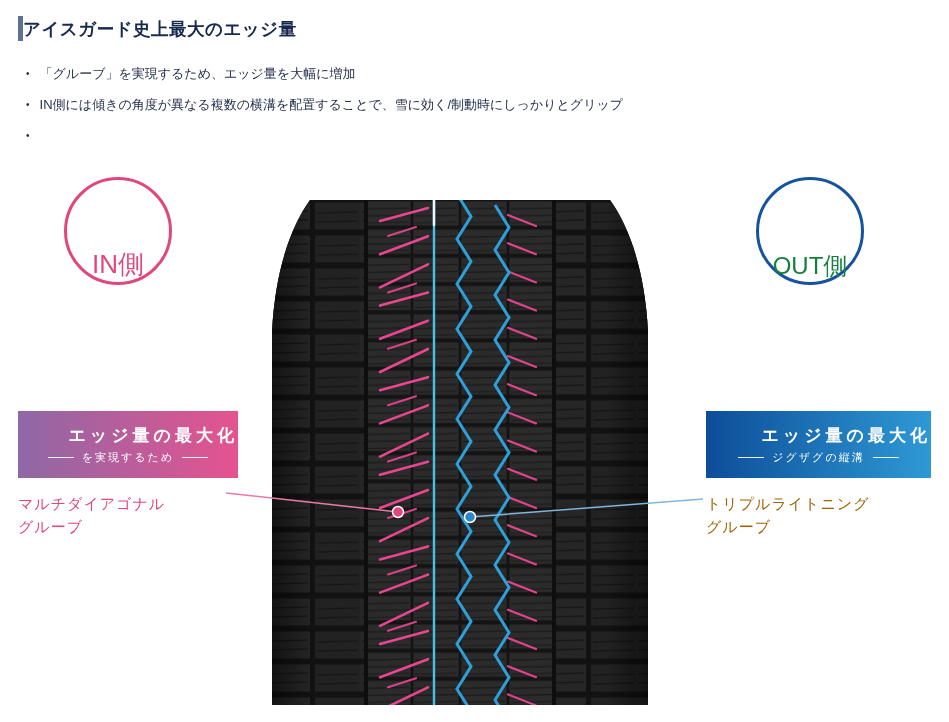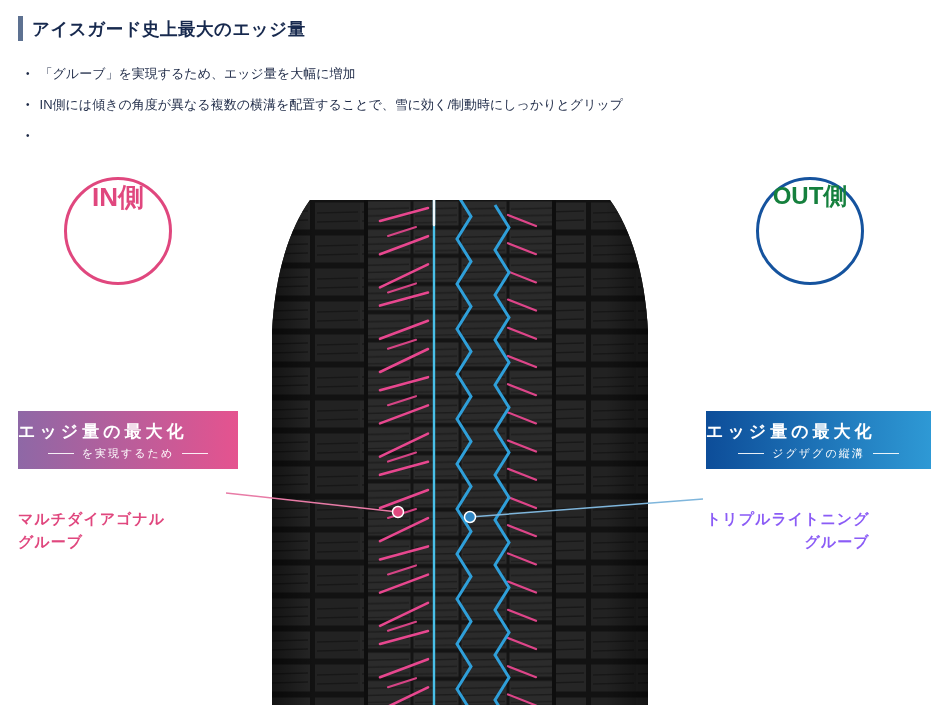--- a/index.html
+++ b/index.html
@@ -1,43 +1,43 @@
 <!DOCTYPE html>
 <html><head>
 <meta charset="utf-8">
 <style>
   *{box-sizing:border-box;margin:0;padding:0}
   html,body{background:#fff}
   body{font-family:"Liberation Sans","DejaVu Sans",sans-serif;-webkit-font-smoothing:antialiased}
   .canvas{position:relative;width:949px;height:722px;background:#fff;overflow:hidden}
 
-  .header{position:absolute;left:18px;top:16px;display:flex;align-items:center;gap:9px}
+  .header{position:absolute;left:18px;top:16px;display:flex;align-items:center;}
   .accent-bar{width:5px;height:25px;background:#5d7191}
   .title{font-size:17.5px;font-weight:bold;color:#17294e;letter-spacing:.5px}
 
   .bullets{position:absolute;left:26px;top:64px;list-style:none;width:890px}
   .bullets li{display:flex;gap:10px;margin-bottom:11px;font-size:13px;color:#1e2a47;line-height:1.55}
   .bm{font-size:10px;line-height:2;color:#1e2a47}
 
-  .badge{position:absolute;border-radius:50%;display:flex;align-items:flex-start;justify-content:center;
-         font-weight:bold;border:3px solid;background:#fff}
+  .badge{position:absolute;border-radius:50%;display:flex;align-items:flex-end;justify-content:center;
+         font-weight:normal;border:3px solid;background:#fff}
   .badge-in{left:64px;top:177px;width:108px;height:108px;font-size:26px}
   .badge-out{left:756px;top:177px;width:108px;height:108px;font-size:24px}
 
   .tire{position:absolute;left:268px;top:200px;width:384px;height:505px}
 
-  .feat{position:absolute;top:411px;height:58px;color:#fff;text-align:left;
+  .feat{position:absolute;top:411px;height:67px;color:#fff;text-align:right;
         display:flex;flex-direction:column;justify-content:center;gap:3px}
   .feat-left{left:18px;width:220px}
   .feat-right{left:706px;width:225px}
   .feat-title{font-size:17px;font-weight:bold;letter-spacing:4px}
   .feat-sub{font-size:11px;letter-spacing:2px;display:flex;align-items:center;justify-content:center;gap:8px}
   .rule{display:inline-block;width:26px;height:1px;background:#fff;opacity:.9}
 
-  .groove-name{position:absolute;top:507px;font-size:15px;font-weight:bold;white-space:pre-line;line-height:1.55;letter-spacing:1px}
+  .groove-name{position:absolute;top:492px;font-size:15px;font-weight:normal;white-space:pre-line;line-height:1.55;letter-spacing:1px}
   .groove-left{left:18px}
   .groove-right{left:706px}
 
   .callouts{position:absolute;left:0;top:0;width:949px;height:722px;pointer-events:none}
 </style>
 </head>
 <body>
 
 <div class="canvas">
 
@@ -182,16 +182,16 @@
     <div class="feat-title">エッジ量の最大化</div>
     <div class="feat-sub">
       <span class="rule"></span>
       <span>ジグザグの縦溝</span>
       <span class="rule"></span>
     </div>
   </div>
 
   <div class="groove-name groove-left" style="color: rgb(224, 71, 126);">マルチダイアゴナル
 グルーブ</div>
-  <div class="groove-name groove-right" style="color: #8b5cf6; text-align: right;">トリプルライトニング
+  <div class="groove-name groove-right" style="color: #a16207;">トリプルライトニング
 グルーブ</div>
 
 </div>
 
 </body></html>

